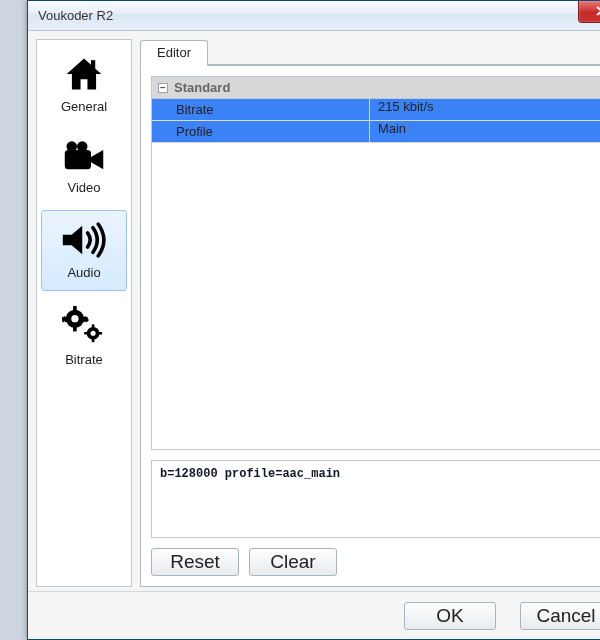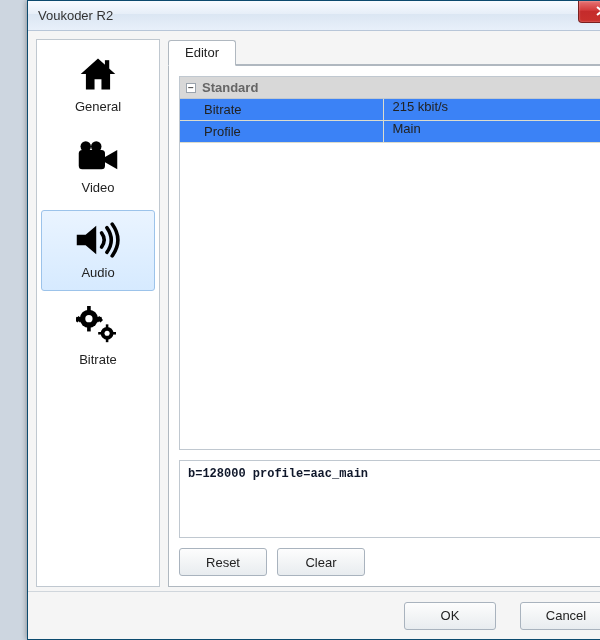--- a/index.html
+++ b/index.html
@@ -64,21 +64,21 @@
   }
   .main-row {
     flex: 1;
     display: flex;
     padding: 8px 8px 4px 8px;
     gap: 8px;
     min-height: 0;
   }
   
   .sidebar {
-    width: 124px;
+    width: 96px;
     background: #fff;
     border: 1px solid #c0c8d0;
     display: flex;
     flex-direction: column;
     padding: 4px 4px;
   }
   .side-item {
     display: flex;
     flex-direction: column;
     align-items: center;
@@ -211,21 +211,21 @@
     display: flex;
     gap: 10px;
     padding-top: 0;
   }
   .btn {
     min-width: 88px;
     height: 28px;
     border: 1px solid #a9b3be;
     border-radius: 3px;
     background: linear-gradient(to bottom, #fdfdfd, #e8ecef);
-    font-size: 13px;
+    font-size: 19px;
     color: #222;
     display: inline-flex;
     align-items: center;
     justify-content: center;
     cursor: pointer;
   }
   
   .footer {
     height: 48px;
     border-top: 1px solid #d0d6dc;

